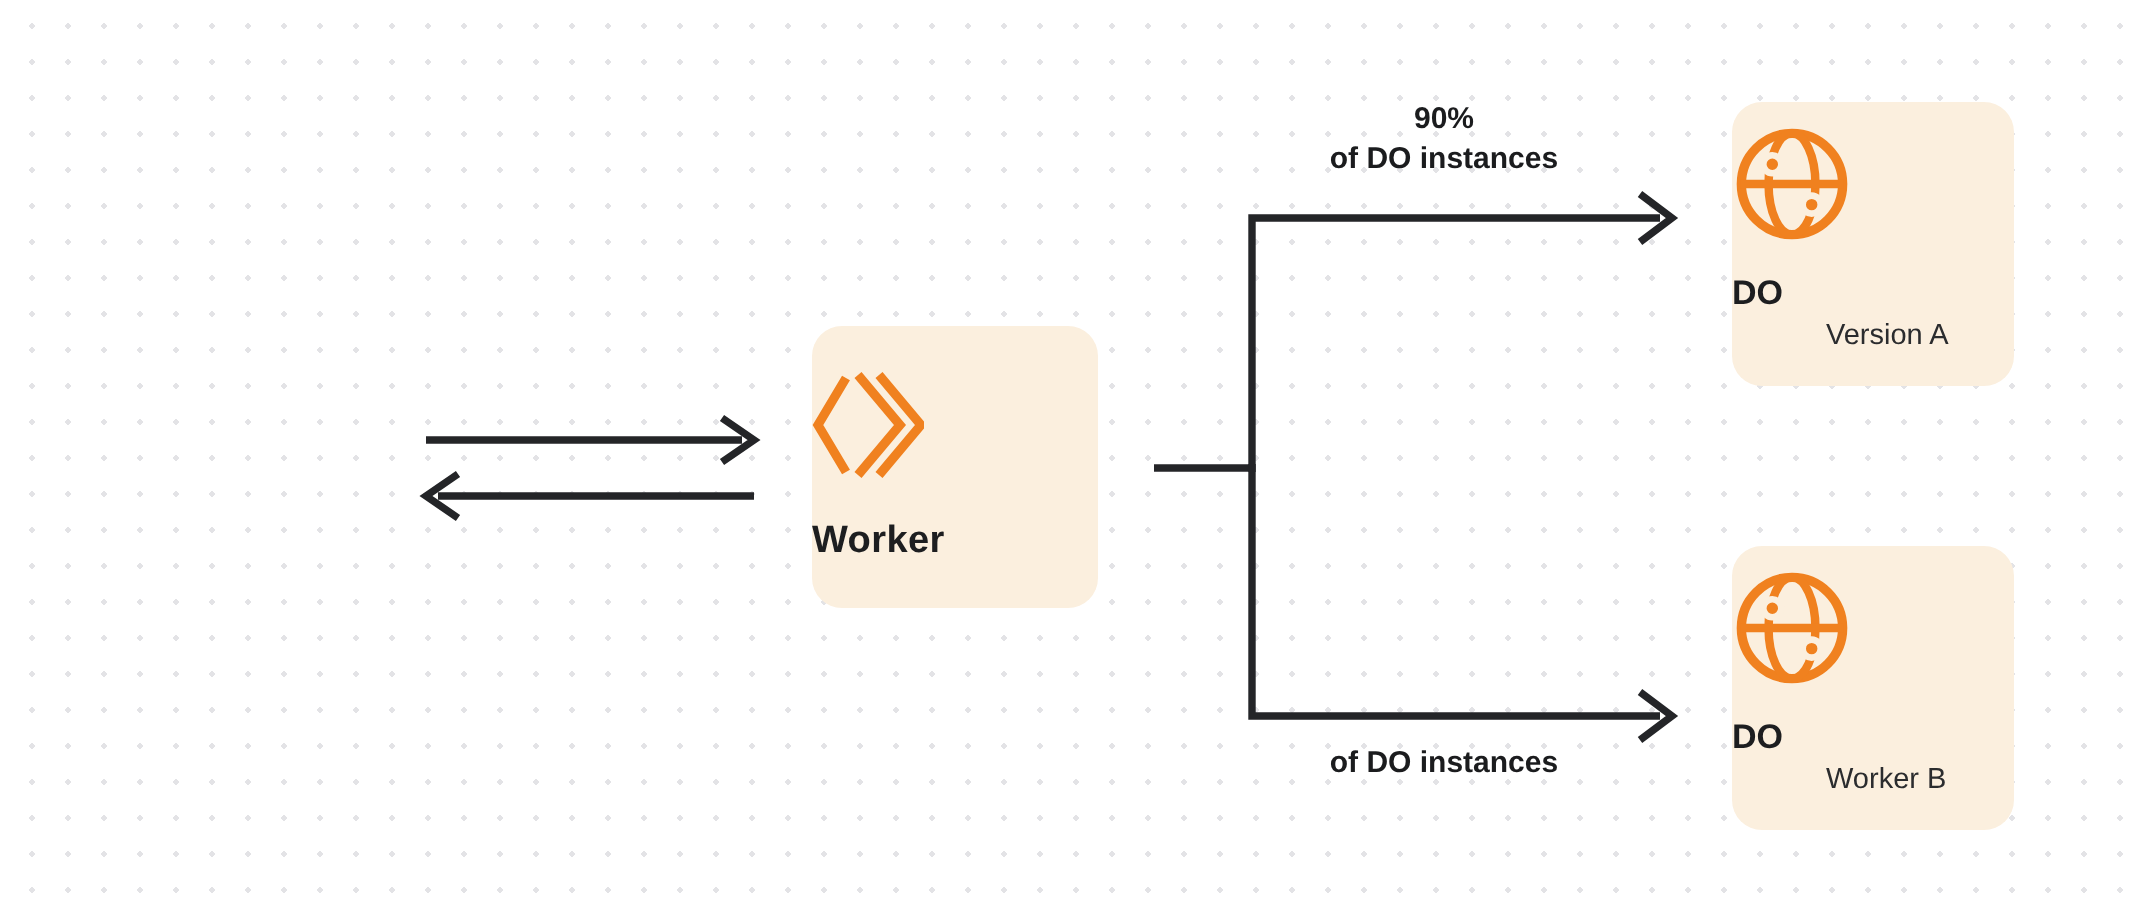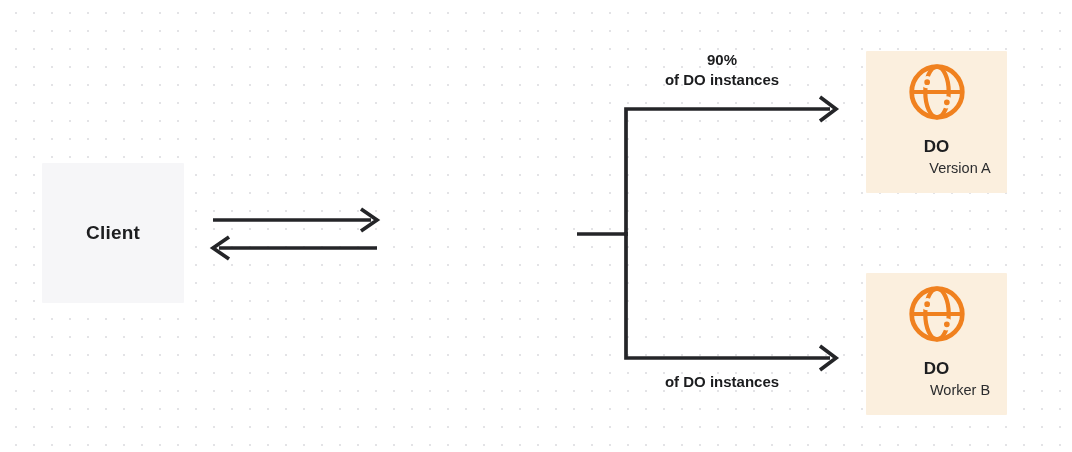--- a/index.html
+++ b/index.html
@@ -21,24 +21,23 @@
   }
   .wires {
     position: absolute;
     left: 0;
     top: 0;
     width: 1072px;
     height: 452px;
   }
   .node {
     position: absolute;
-    border-radius: 1px;
+    border-radius: 15px;
     display: flex;
     flex-direction: column;
-    align-items: center;
     box-sizing: border-box;
     color: #1d1e20;
   }
   .node-gray {
     background: #f6f6f8;
     justify-content: center;
   }
   .node-cream {
     background: #fbefde;
   }
@@ -105,24 +104,31 @@
       <path d="M577 234 H626"></path>
 
       <path d="M626 236 V109 H830"></path>
       <path d="M820 97 L836 109 L820 121"></path>
 
       <path d="M626 232 V358 H830"></path>
       <path d="M820 346 L836 358 L820 370"></path>
     </g>
   </svg>
 
-  <div class="node node-gray client-node">
-    <span class="node-label">Client</span>
+
+  <div class="node node-cream worker-node">
+    <svg width="56" height="53" viewBox="0 0 56 53" fill="none" stroke="#F0811F">
+      <g stroke-width="4.6" stroke-linecap="butt" stroke-linejoin="miter">
+        <path d="M17 3 L3 26.5 L17 50"></path>
+        <path d="M23 1.5 L44 26.5 L23 51.5"></path>
+        <path d="M33.5 1.5 L54.5 26.5 L33.5 51.5"></path>
+      </g>
+    </svg>
+    <span class="node-label">Worker</span>
   </div>
-
 
   <div class="node node-cream do-node do-node-a">
     <svg width="60" height="60" viewBox="0 0 64 64" fill="none" stroke="#F0811F">
       <circle cx="32" cy="32" r="27" stroke-width="5"></circle>
       <ellipse cx="32" cy="32" rx="12.5" ry="27" stroke-width="4.5"></ellipse>
       <path d="M4.5 32 H59.5" stroke-width="4.5"></path>
       <circle cx="21.5" cy="21.5" r="4.8" stroke-width="3.5" fill="#F0811F" stroke="#FBEFDE"></circle>
       <circle cx="42.5" cy="43" r="4.8" stroke-width="3.5" fill="#F0811F" stroke="#FBEFDE"></circle>
     </svg>
     <span class="do-title">DO</span>

